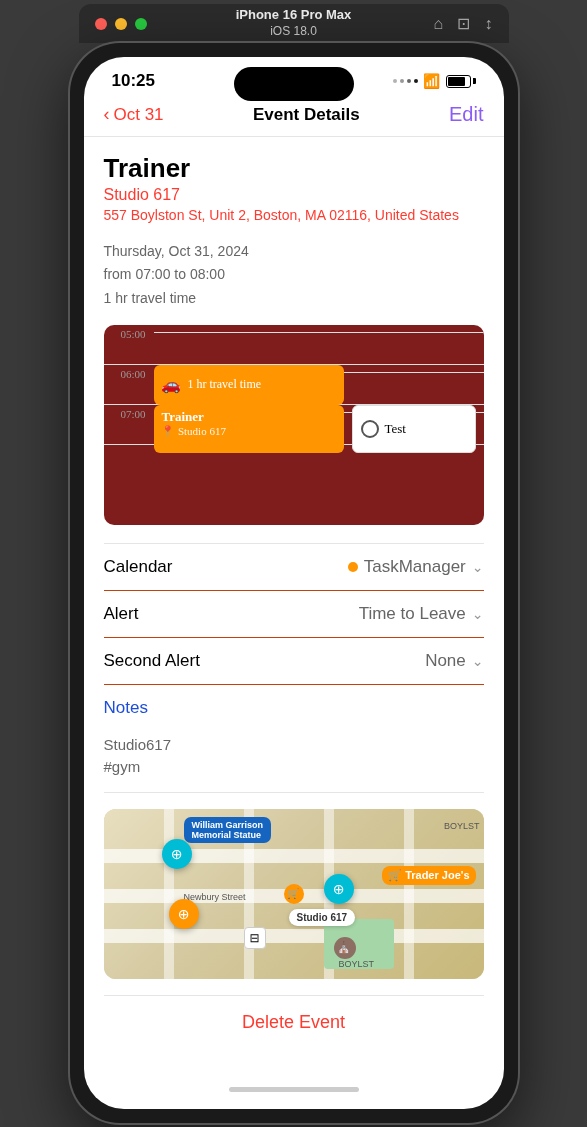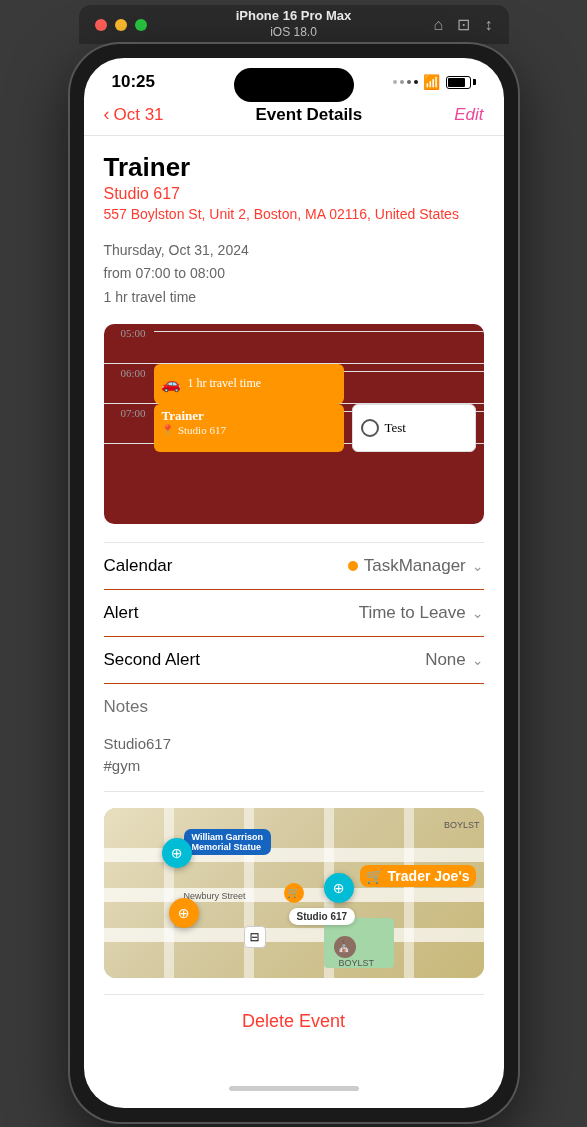--- a/index.html
+++ b/index.html
@@ -139,21 +139,21 @@
     }
     .nav-back {
       display: flex;
       align-items: center;
       gap: 4px;
       color: #ff3b30;
       font-size: 17px;
     }
     .nav-chevron { font-size: 18px; font-weight: 400; }
     .nav-title { font-size: 17px; font-weight: 600; color: #000; }
-    .nav-edit { color: #ec4899; font-size: 17px; font-style: italic; }
+    .nav-edit { color: #8b5cf6; font-size: 20px; }
 
     
     .content { padding: 16px 20px; }
 
     .event-title { font-size: 26px; font-weight: 700; color: #000; margin-bottom: 2px; }
     .event-studio { font-size: 16px; color: #ff3b30; font-weight: 500; margin-bottom: 2px; }
     .event-address { font-size: 14px; color: #ff3b30; margin-bottom: 14px; line-height: 1.4; }
 
     .event-date { font-size: 14px; color: #666; line-height: 1.7; margin-bottom: 14px; }
     .timeline-grid {
@@ -261,21 +261,21 @@
       background: #ff9500;
       flex-shrink: 0;
     }
     .chevron-icon { font-size: 14px; color: #999; }
 
     
     .notes-section {
       padding: 13px 0;
       border-bottom: 1px solid #e5e5e5;
     }
-    .notes-label { font-size: 17px; color: #737373; font-weight: 400; margin-bottom: 16px; }
+    .notes-label { font-size: 17px; color: #1d4ed8; font-weight: 400; margin-bottom: 16px; }
     .notes-text { font-size: 15px; color: #666; line-height: 1.5; }
 
     
     .map-section {
       margin: 16px 0;
       border-radius: 12px;
       overflow: hidden;
       height: 170px;
       position: relative;
       background: #d4c9a0;
@@ -335,21 +335,20 @@
     }
     .map-blue-label {
       position: absolute;
       background: #1565c0;
       border-radius: 7px;
       padding: 3px 8px;
       font-size: 9px;
       color: #fff;
       font-weight: 600;
       white-space: nowrap;
-      margin-top: 13px;
     }
     .map-green-area {
       position: absolute;
       background: #a5d6a7;
       border-radius: 4px;
     }
 
     
     .delete-section {
       padding: 16px 0 30px;
@@ -527,21 +526,21 @@
 
               <div class="map-blue-marker" style="top:30px; left:58px;">⊕</div>
 
               <div class="map-label" style="top:83px; left:80px;">Newbury Street</div>
               <div style="position:absolute; top:75px; left:180px; width:20px; height:20px; background:#ff9500; border-radius:50%; display:flex; align-items:center; justify-content:center; color:#fff; font-size:10px;">🛒</div>
 
               <div class="map-pin-label" style="top:100px; left:185px;">Studio 617</div>
 
               <div class="map-blue-marker" style="top:65px; left:220px;">⊕</div>
 
-              <div style="position:absolute; top:57px; right:8px; background:#ff9500; border-radius:8px; padding:3px 6px; font-size:14px; color:#fff; font-weight:600; white-space:nowrap;">🛒 Trader Joe's</div>
+              <div style="position:absolute; top:57px; right:8px; background:#ff9500; border-radius:8px; padding:3px 6px; font-size:11px; color:#fff; font-weight:600; white-space:nowrap;">🛒 Trader Joe's</div>
 
               <div class="map-label" style="top:12px; right:4px;">BOYLST</div>
 
               <div style="position:absolute; bottom:30px; left:140px; width:22px; height:22px; background:#fff; border-radius:4px; border:1px solid #ccc; display:flex; align-items:center; justify-content:center; font-size:12px;">⊟</div>
 
               <div style="position:absolute; bottom:20px; left:230px; width:22px; height:22px; border-radius:50%; background:#8d6e63; display:flex; align-items:center; justify-content:center; color:#fff; font-size:11px;">⛪</div>
 
               <div class="map-label" style="bottom:10px; left:235px;">BOYLST</div>
 
               <div class="map-orange-marker" style="bottom:50px; left:65px;">⊕</div>

